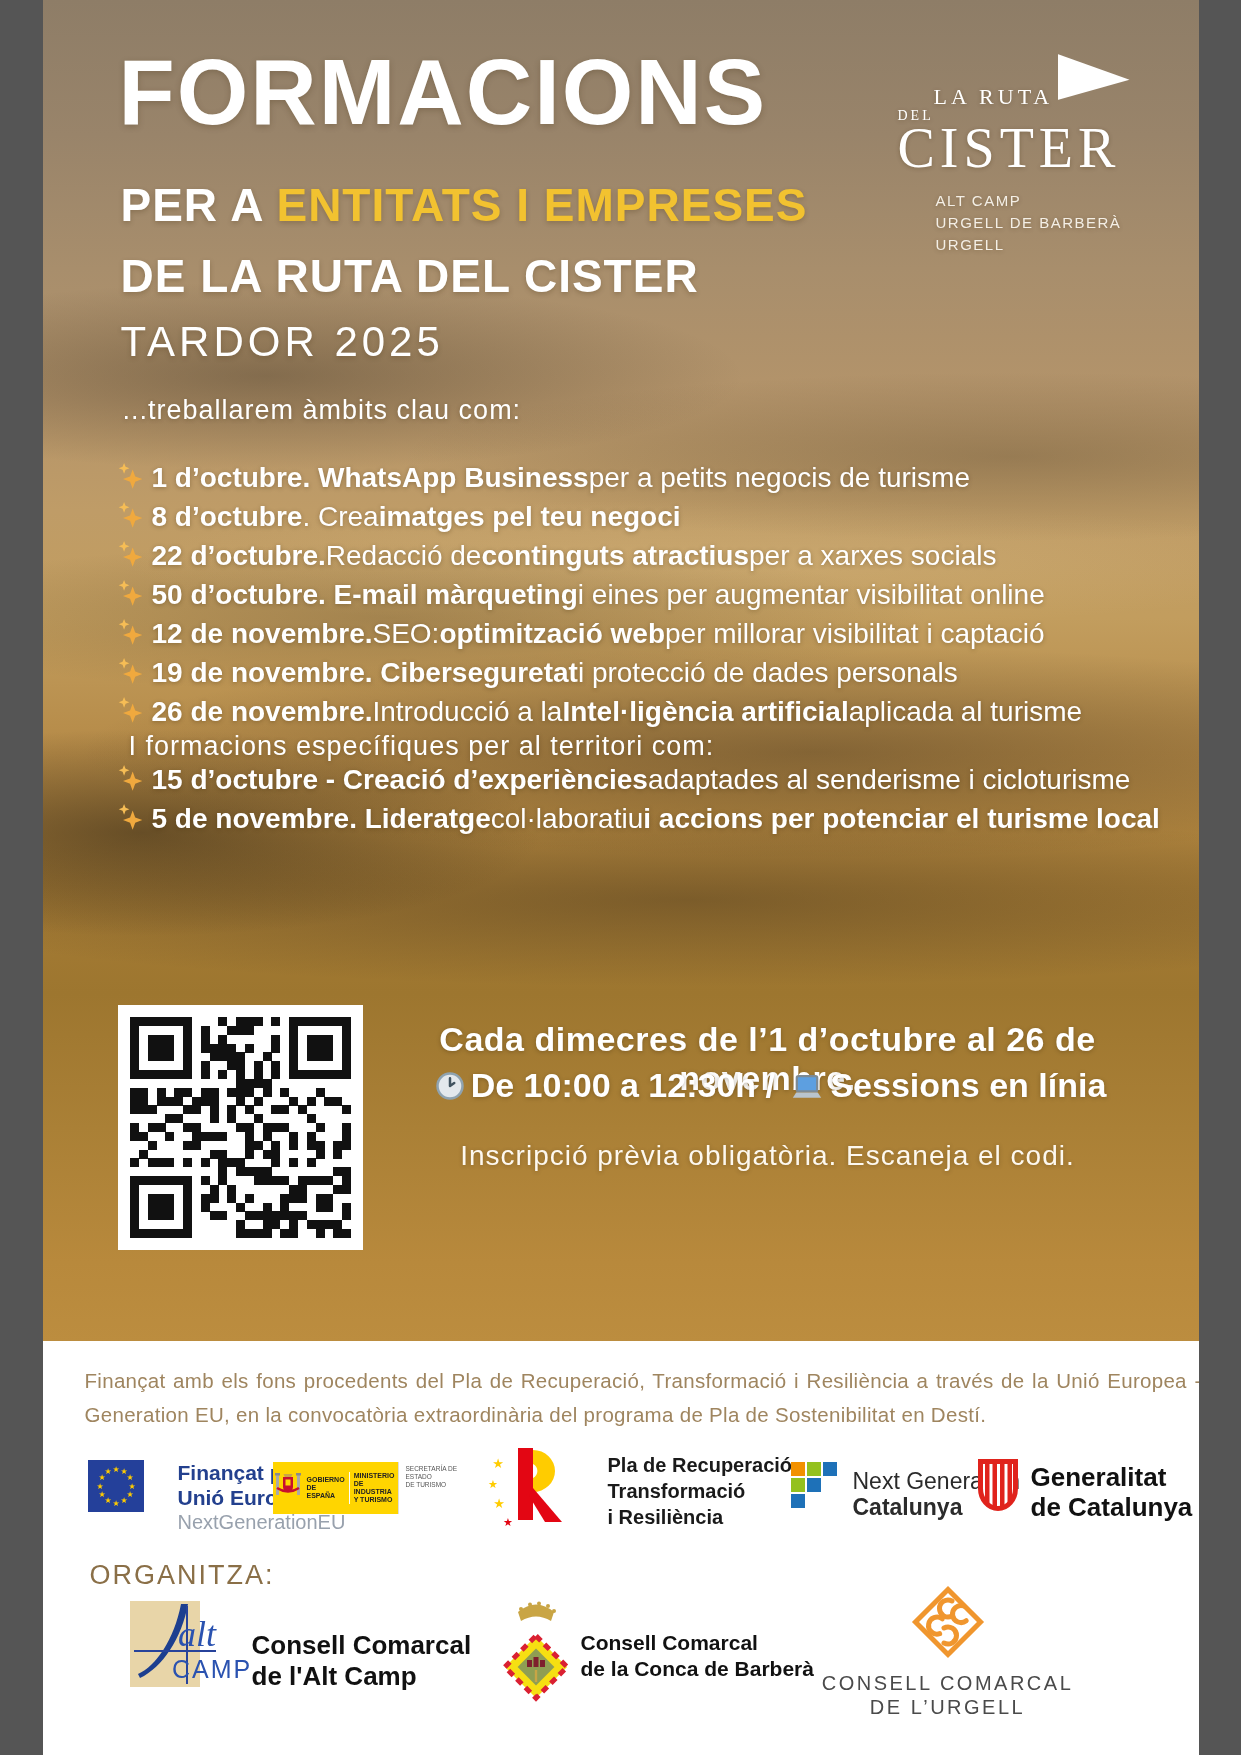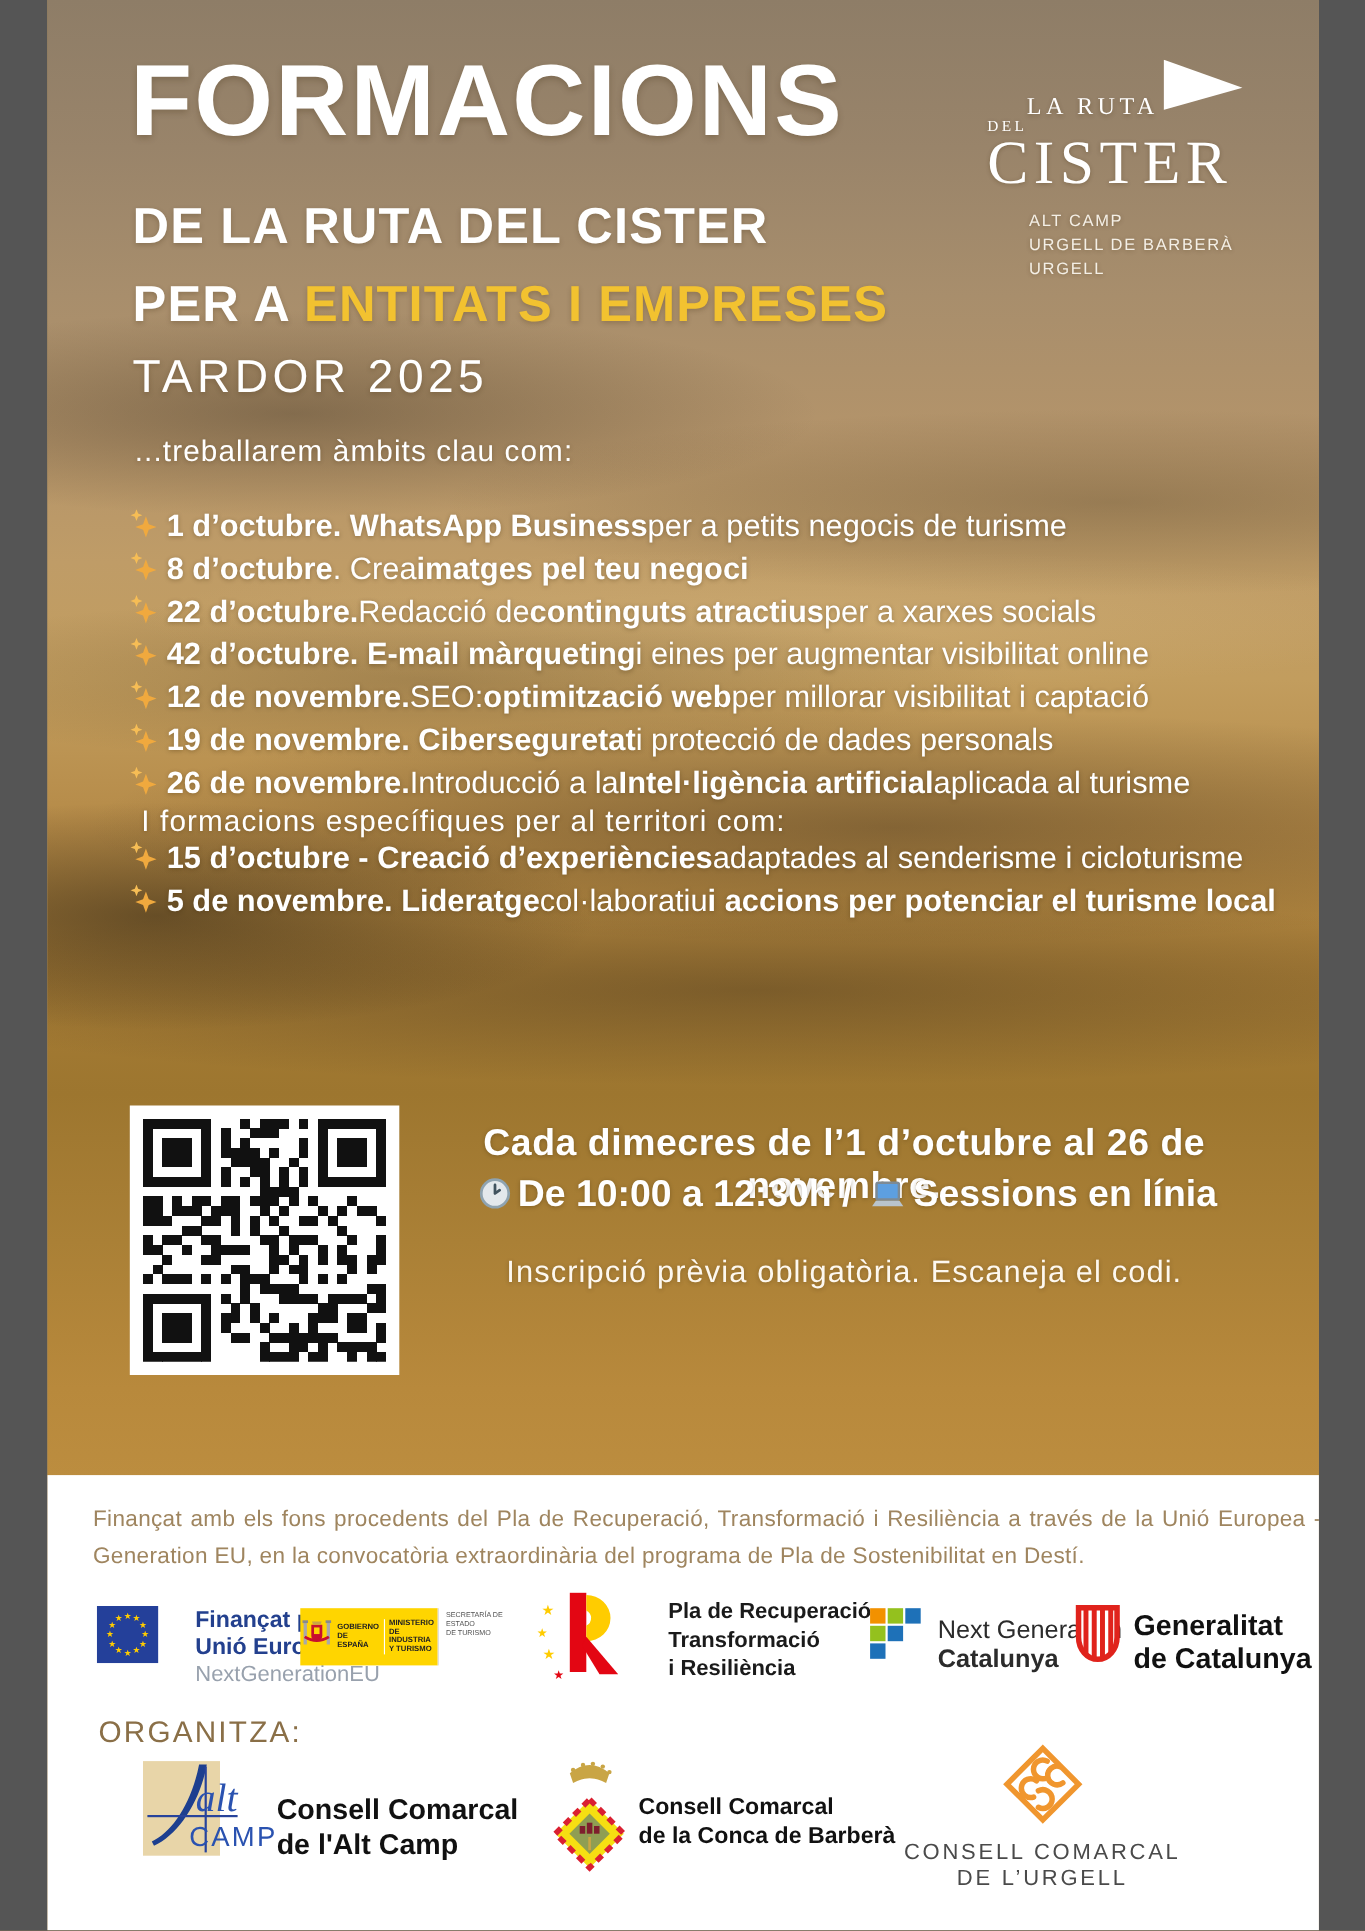--- a/index.html
+++ b/index.html
@@ -98,22 +98,22 @@
   .org-urgell .nm .l2{font-weight:400;}
 </style>
 </head>
 <body>
 
 <div class="poster">
   <div class="bg"></div>
 
   <div class="title">FORMACIONS</div>
   <div class="subtitle">
+    <div><span>PER A </span><span class="hl">ENTITATS I EMPRESES</span></div>
     <div>DE LA RUTA DEL CISTER</div>
-    <div><span>PER A </span><span class="hl">ENTITATS I EMPRESES</span></div>
   </div>
   <div class="season">TARDOR 2025</div>
 
   <div class="cister">
     <div class="flag"></div>
     <div class="l1">LA RUTA</div>
     <div class="l2">DEL</div>
     <div class="l3">CISTER</div>
     <div class="regions">
       <div>ALT CAMP</div>
@@ -149,21 +149,21 @@
 <span class="b">22 d’octubre.</span>
         <span> Redacció de </span>
         <span class="b">continguts atractius</span>
         <span> per a xarxes socials</span>
       </div>
       <div class="course-row">
   <span class="sparkle"><svg viewBox="0 0 24 28" width="27" height="30">
     <path d="M14 6 L16.4 12.6 L23 15 L16.4 17.4 L14 24 L11.6 17.4 L5 15 L11.6 12.6 Z" fill="#f0a93e"></path>
     <path d="M6 0 L7.4 3.6 L11 5 L7.4 6.4 L6 10 L4.6 6.4 L1 5 L4.6 3.6 Z" fill="#f6bd55"></path>
   </svg></span>
-<span class="b">42 d’octubre. E-mail màrqueting</span>
+<span class="b">50 d’octubre. E-mail màrqueting</span>
         <span> i eines per augmentar visibilitat online</span>
       </div>
       <div class="course-row">
   <span class="sparkle"><svg viewBox="0 0 24 28" width="27" height="30">
     <path d="M14 6 L16.4 12.6 L23 15 L16.4 17.4 L14 24 L11.6 17.4 L5 15 L11.6 12.6 Z" fill="#f0a93e"></path>
     <path d="M6 0 L7.4 3.6 L11 5 L7.4 6.4 L6 10 L4.6 6.4 L1 5 L4.6 3.6 Z" fill="#f6bd55"></path>
   </svg></span>
 <span class="b">12 de novembre.</span>
         <span> SEO: </span>
         <span class="b">optimització web</span>

